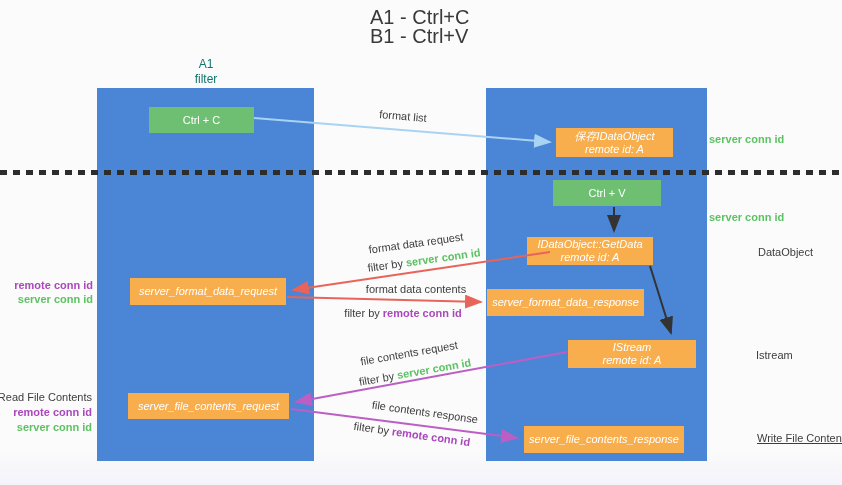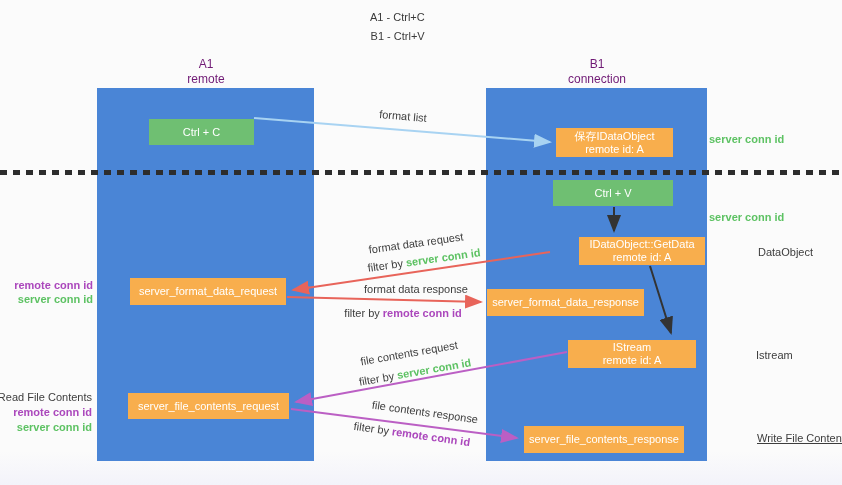--- a/index.html
+++ b/index.html
@@ -18,58 +18,57 @@
   html,body{width:842px;height:485px;}
   body{
     font-family:"Liberation Sans","DejaVu Sans",sans-serif;
     background:linear-gradient(180deg,#fbfbfb 0%,#fbfbfb 93%,#f3f3fa 100%);
     overflow:hidden;
   }
   .canvas{position:relative;width:842px;height:485px;}
 
   .title{
     position:absolute;left:370px;top:8px;
-    font-size:11px;line-height:19px;color:#3a3a3a;
+    font-size:20px;line-height:19px;color:#3a3a3a;
     white-space:nowrap;
-    text-align:right;
   }
 
   .lane{
     position:absolute;top:88px;height:373px;
     background:var(--lane-blue);z-index:1;
   }
   .lane-left{left:97px;width:217px;}
   .lane-right{left:486px;width:221px;}
 
   .lane-header{
     position:absolute;top:57px;width:120px;
-    text-align:center;font-size:12px;line-height:15px;color:#701a75;z-index:2;
+    text-align:center;font-size:12px;line-height:15px;color:#0f766e;z-index:2;
   }
   .lane-header-left{left:146px;}
   .lane-header-right{left:537px;}
 
   .separator{
     position:absolute;left:0;top:170px;width:842px;height:5px;
     background:repeating-linear-gradient(90deg,#2d2d2d 0 7px,transparent 7px 13px);
     z-index:7;
   }
 
   .node{
     position:absolute;z-index:3;
     display:flex;align-items:center;justify-content:center;flex-direction:column;
     color:#ffffff;font-size:11px;line-height:13px;text-align:center;
     white-space:nowrap;
   }
   .node.green{background:var(--node-green);}
-  .node.orange{background:var(--node-orange);}
-
-  .n-ctrl-c{left:149px;top:119px;width:105px;height:26px;text-align:center;}
+  .node.orange{background:var(--node-orange);font-style:italic;}
+
+  .n-ctrl-c{left:149px;top:107px;width:105px;height:26px;text-align:center;}
   .n-save-obj{left:556px;top:128px;width:117px;height:29px;}
-  .n-ctrl-v{left:553px;top:180px;width:120px;height:26px;}
-  .n-getdata{left:579px;top:237px;width:126px;height:28px;text-align:center;}
+  .n-ctrl-v{left:553px;top:180px;width:108px;height:26px;}
+  .n-getdata{left:527px;top:237px;width:126px;height:28px;text-align:center;}
   .n-fmt-req{left:130px;top:278px;width:156px;height:27px;}
   .n-fmt-resp{left:487px;top:289px;width:157px;height:27px;}
   .n-istream{left:568px;top:340px;width:128px;height:28px;}
   .n-file-req{left:128px;top:393px;width:161px;height:26px;}
   .n-file-resp{left:524px;top:426px;width:160px;height:27px;}
 
   svg.arrows{position:absolute;left:0;top:0;z-index:5;pointer-events:none;}
 
   .alabel{
     position:absolute;z-index:6;white-space:nowrap;
@@ -95,25 +94,21 @@
 
 <div class="canvas">
 
   <div class="title">
     <div>A1 - Ctrl+C</div>
     <div>B1 - Ctrl+V</div>
   </div>
 
   <div class="lane-header lane-header-left">
     <div>A1</div>
-    <div>remote</div>
-  </div>
-  <div class="lane-header lane-header-right">
-    <div>B1</div>
-    <div>connection</div>
+    <div>filter</div>
   </div>
 
   <div class="lane lane-left"></div>
   <div class="lane lane-right"></div>
 
   <div class="separator"></div>
 
   <div class="node green n-ctrl-c">
     <div>Ctrl + C</div>
   </div>
@@ -175,21 +170,21 @@
     <line x1="287" y1="297" x2="481" y2="302" style="stroke:var(--red-arrow)" stroke-width="2" marker-end="url(#m-red)"></line>
     <line x1="567" y1="352" x2="296" y2="402" style="stroke:var(--purple-arrow)" stroke-width="2" marker-end="url(#m-purple)"></line>
     <line x1="291" y1="409" x2="517" y2="438" style="stroke:var(--purple-arrow)" stroke-width="2" marker-end="url(#m-purple)"></line>
   </svg>
 
   <div class="alabel r-m5" style="left:403px;top:116px;">format list</div>
 
   <div class="alabel r-n8" style="left:416px;top:243px;">format data request</div>
   <div class="alabel r-n8" style="left:424px;top:260px;"><span>filter by </span><span class="green-key">server conn id</span></div>
 
-  <div class="alabel center" style="left:416px;top:289px;">format data response</div>
+  <div class="alabel center" style="left:416px;top:289px;">format data contents</div>
   <div class="alabel center" style="left:403px;top:313px;"><span>filter by </span><span class="purple-key">remote conn id</span></div>
 
   <div class="alabel r-n10" style="left:409px;top:353px;">file contents request</div>
   <div class="alabel r-n10" style="left:415px;top:372px;"><span>filter by </span><span class="green-key">server conn id</span></div>
 
   <div class="alabel r-p8" style="left:425px;top:412px;">file contents response</div>
   <div class="alabel r-p8" style="left:412px;top:434px;"><span>filter by </span><span class="purple-key">remote conn id</span></div>
 
   <div class="side bold-green" style="left:709px;top:133px;">server conn id</div>
   <div class="side bold-green" style="left:709px;top:211px;">server conn id</div>

